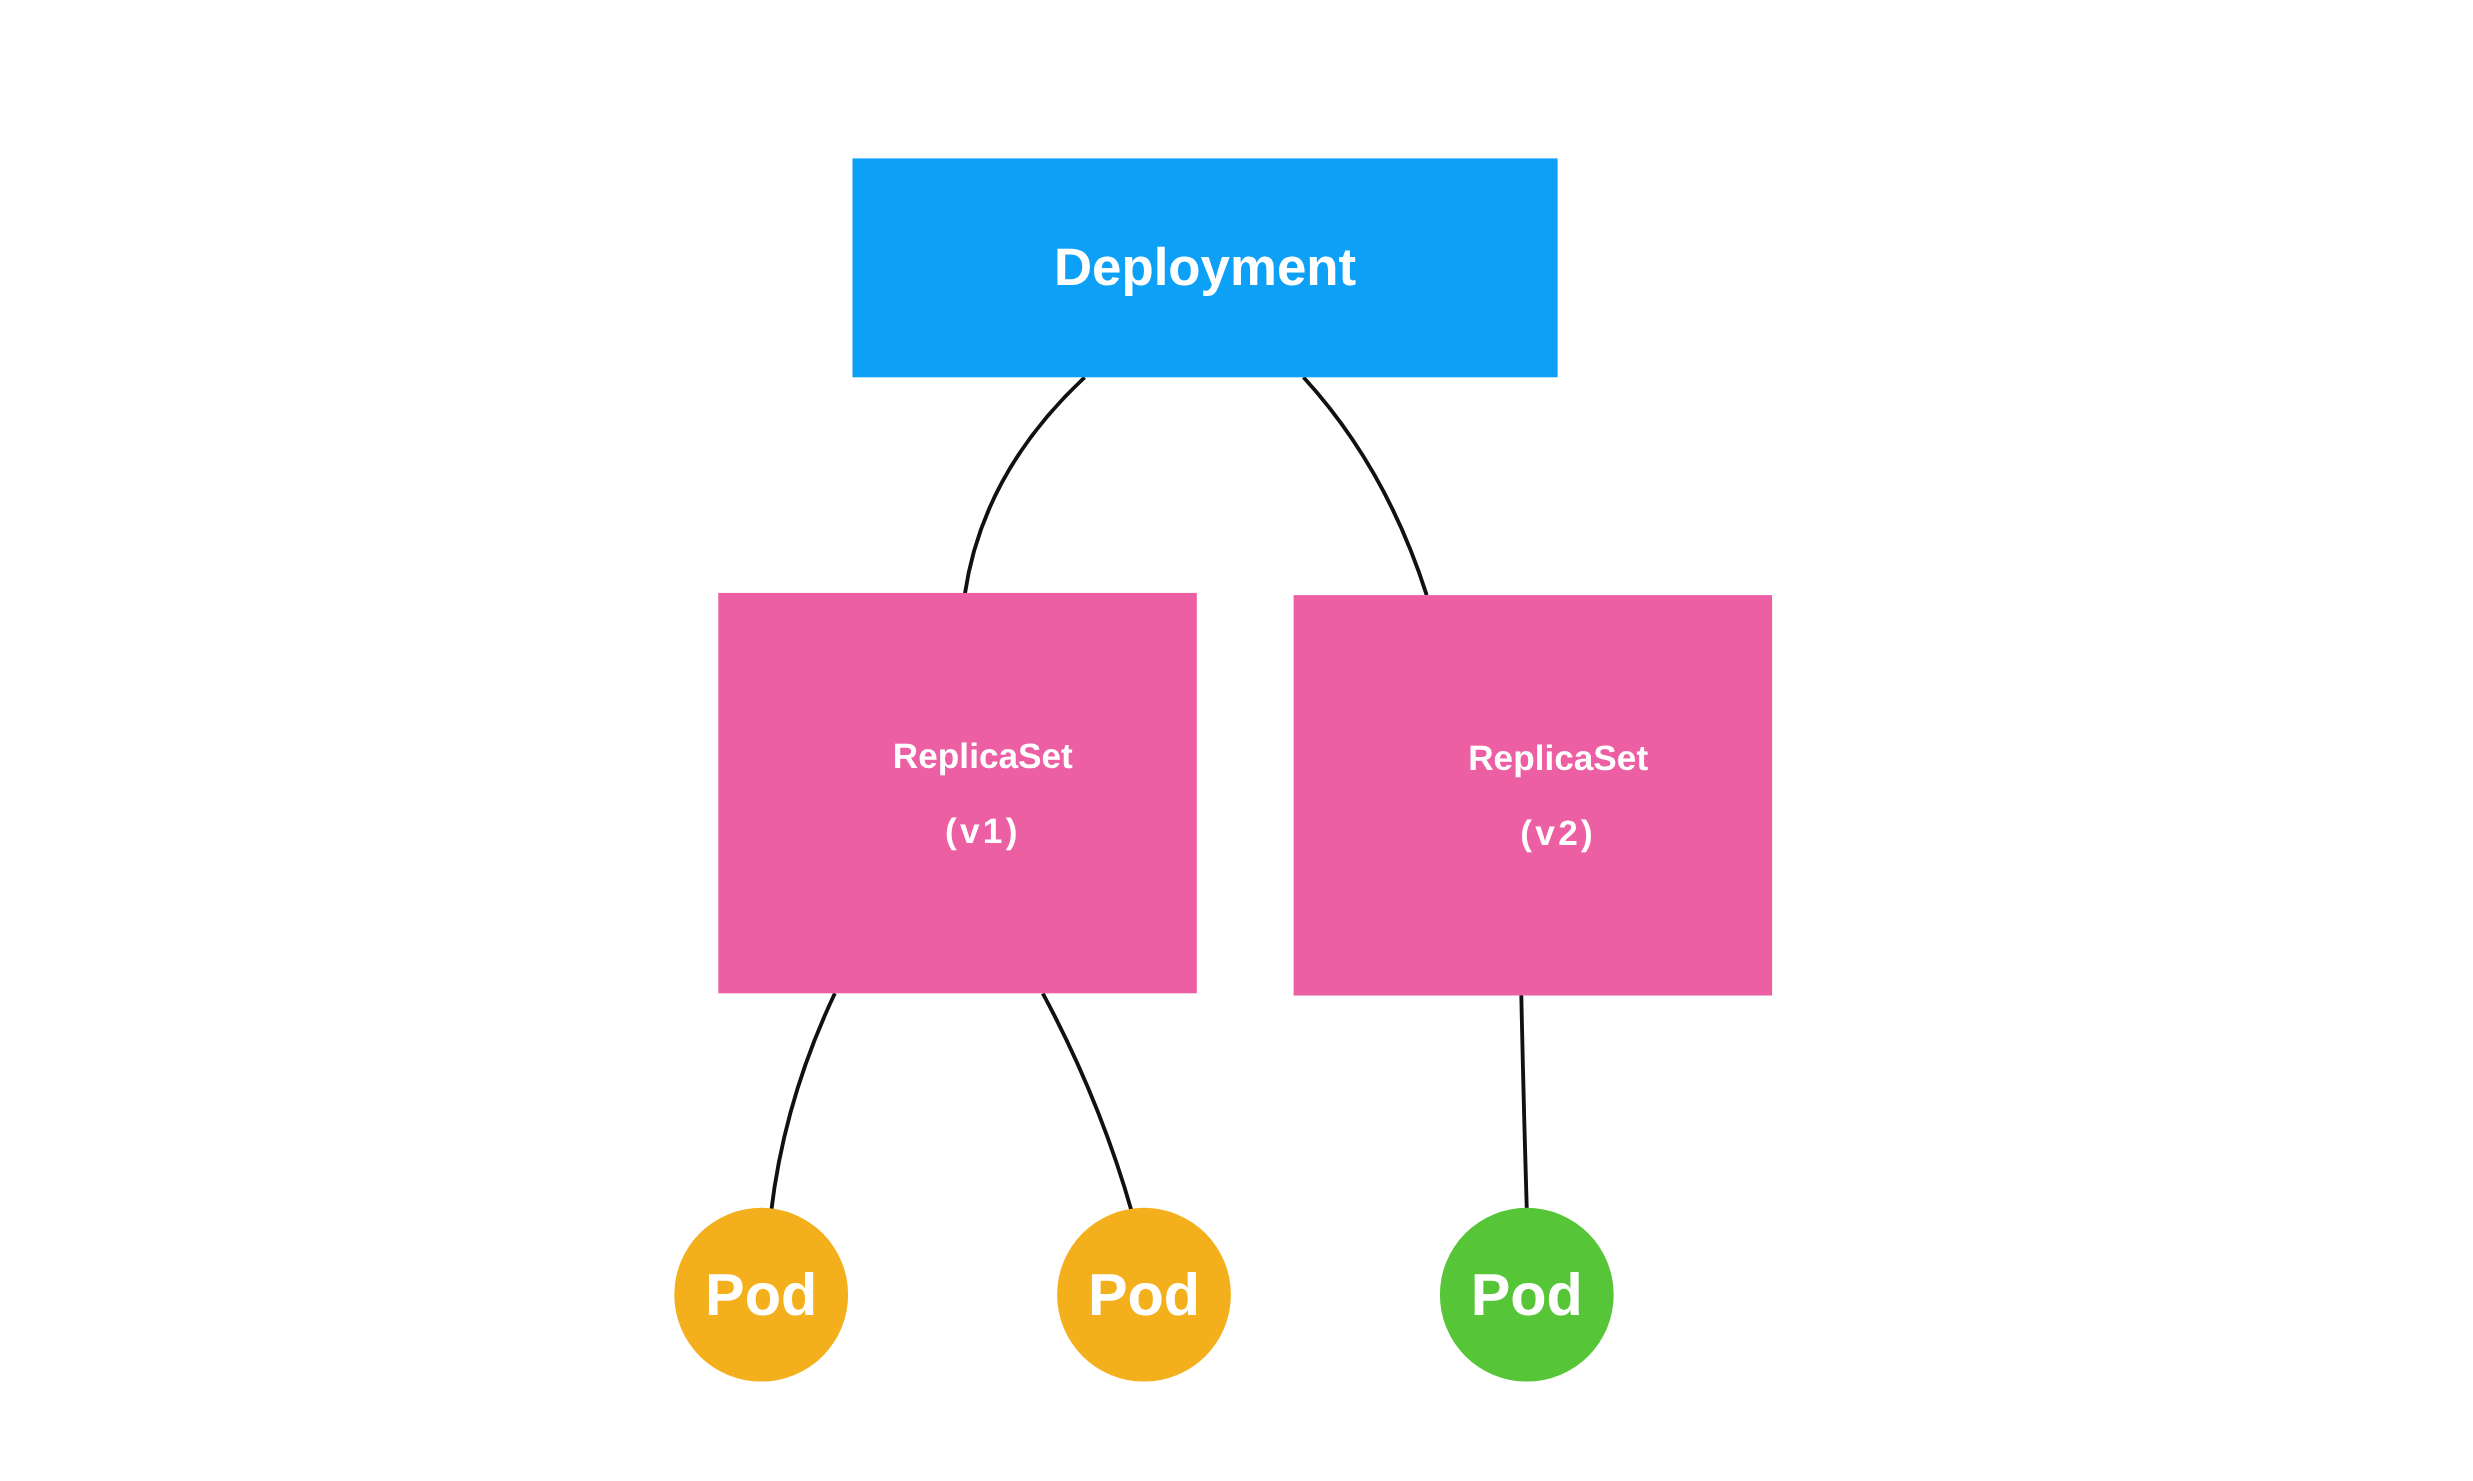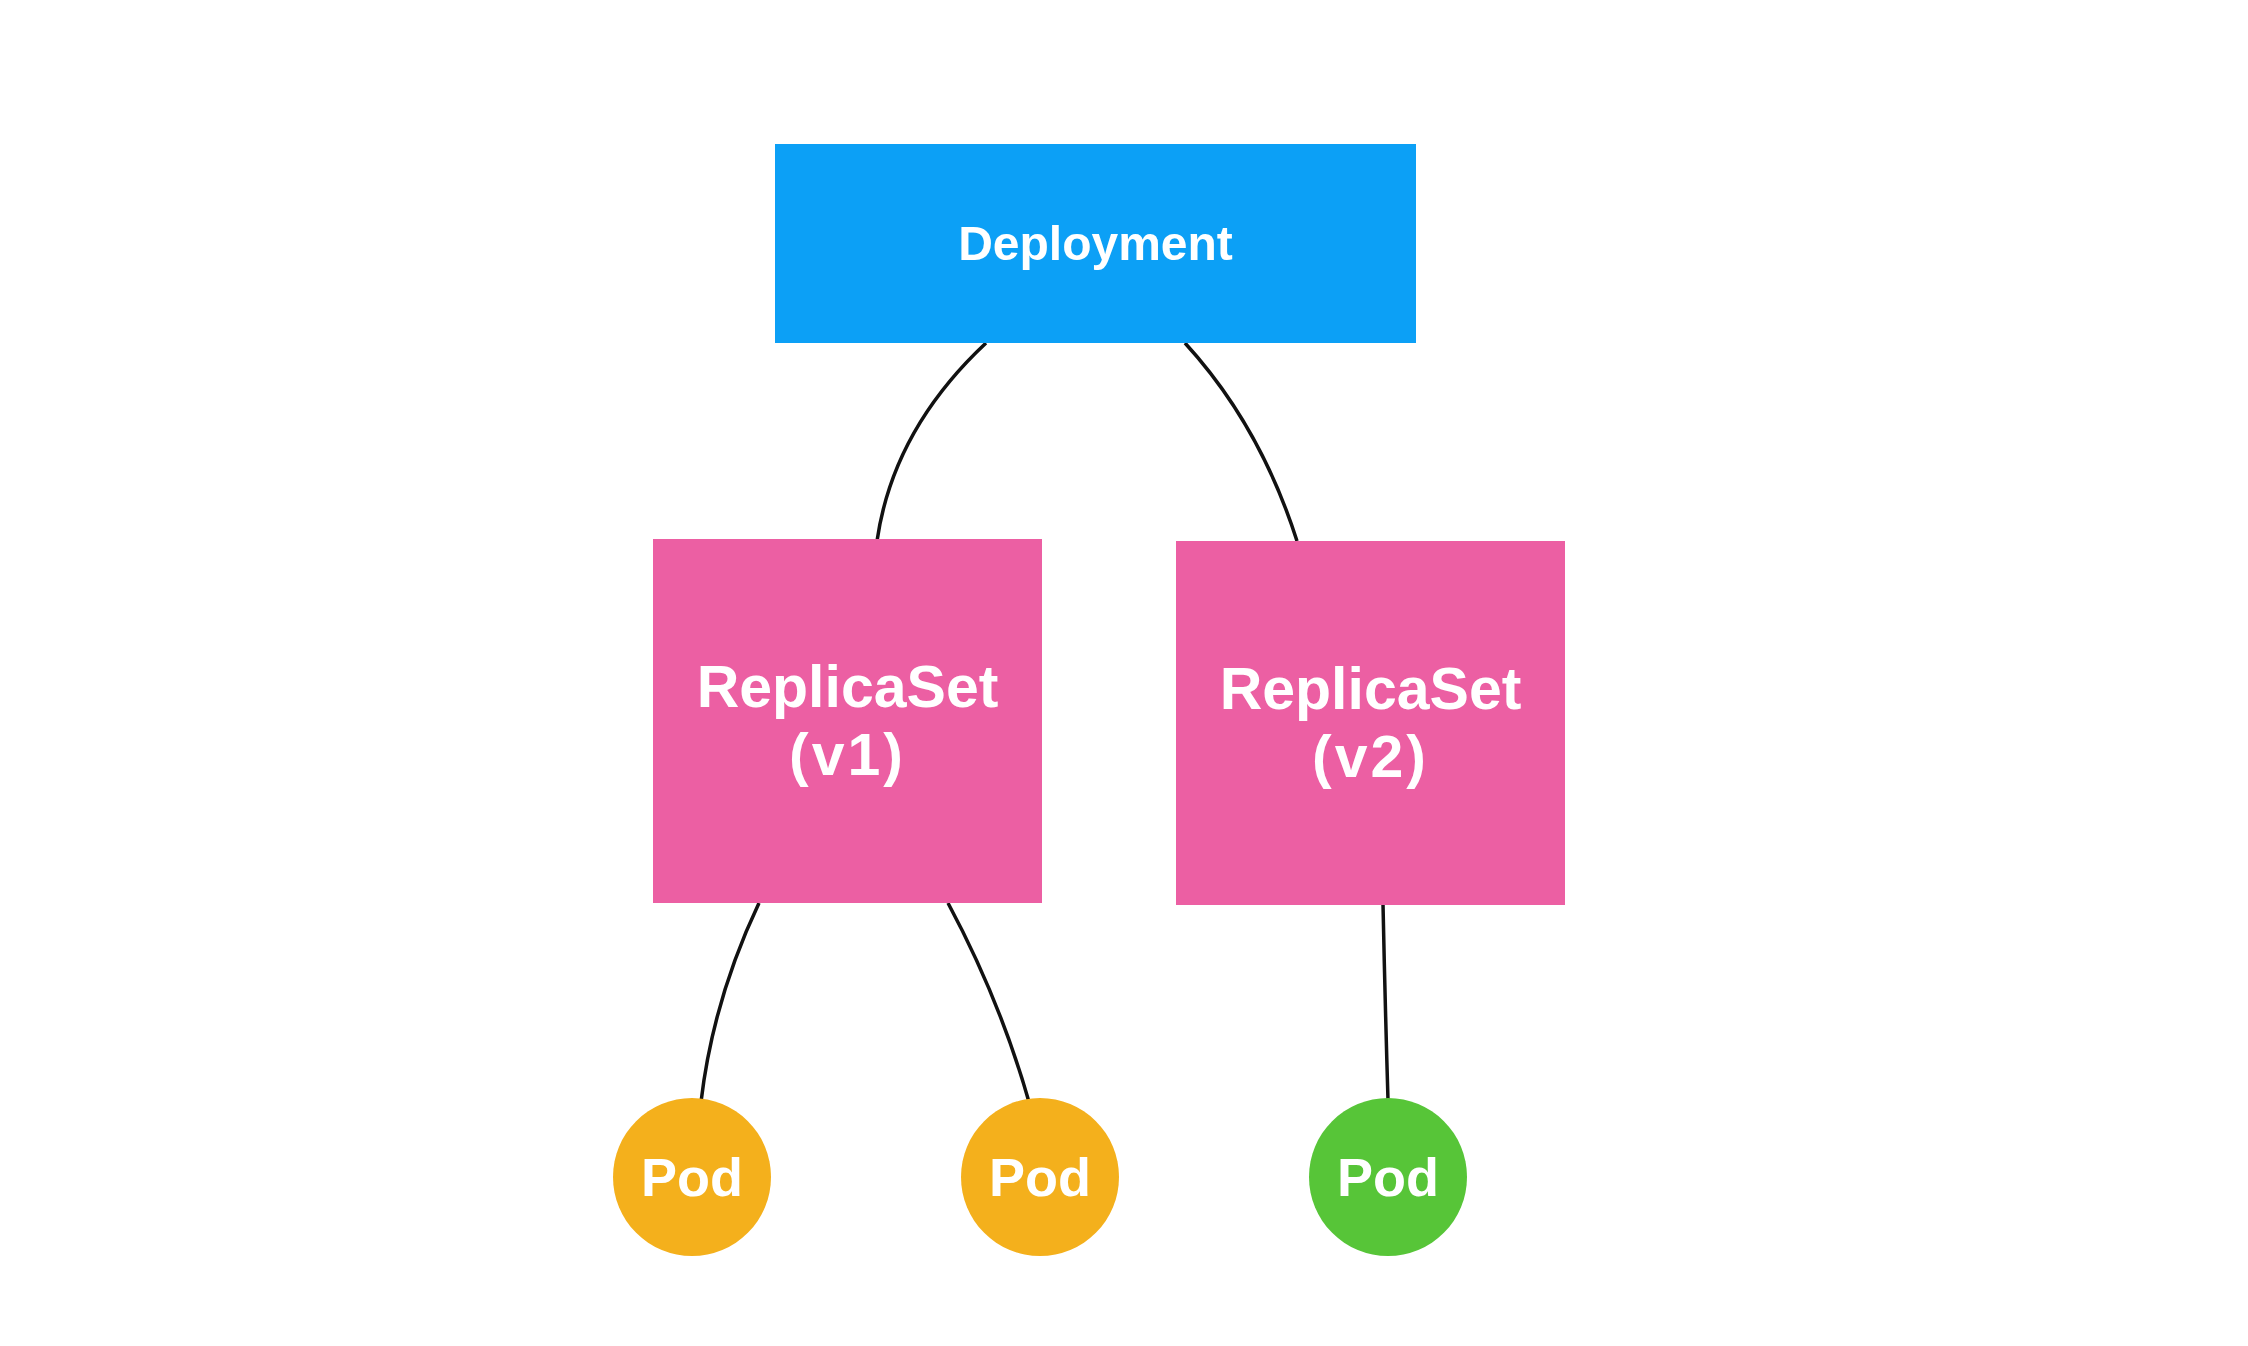--- a/index.html
+++ b/index.html
@@ -37,22 +37,23 @@
   .node-rect-wide {
     left: 775px;
     top: 104px;
     width: 641px;
     height: 199px;
     font-size: 48px;
   }
   .node-rect-tall {
     width: 389px;
     height: 364px;
-    font-size: 59px;
+    font-size: 32px;
     line-height: 68px;
+    padding-left: 46px;
   }
   .node-rs-v1 {
     left: 653px;
     top: 499px;
   }
   .node-rs-v2 {
     left: 1176px;
     top: 501px;
   }
   .node-circle {

